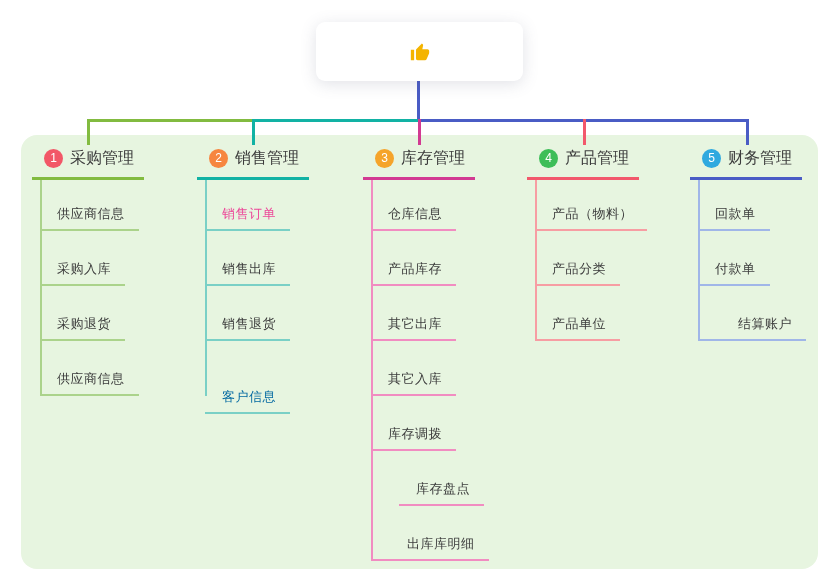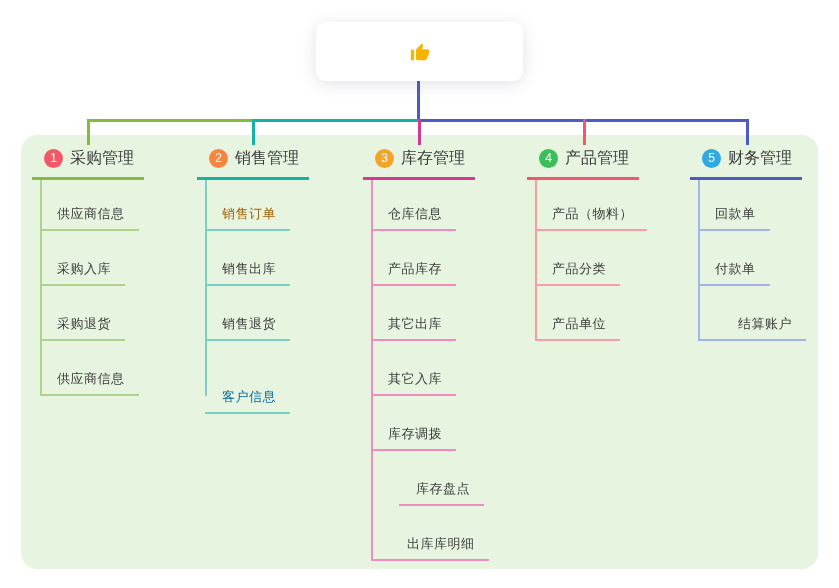--- a/index.html
+++ b/index.html
@@ -76,21 +76,21 @@
         <span>采购管理</span>
       </div>
       <div class="child" style="left: 40px; top: 203px; border-bottom-color: rgb(171, 211, 139); color: rgb(60, 60, 60);">供应商信息</div>
       <div class="child" style="left: 40px; top: 258px; border-bottom-color: rgb(171, 211, 139); color: rgb(60, 60, 60);">采购入库</div>
       <div class="child" style="left: 40px; top: 313px; border-bottom-color: rgb(171, 211, 139); color: rgb(60, 60, 60);">采购退货</div>
       <div class="child" style="left: 40px; top: 368px; border-bottom-color: rgb(171, 211, 139); color: rgb(60, 60, 60);">供应商信息</div>
       <div class="branch-header" style="left: 197px; top: 147px; border-bottom-color: rgb(18, 178, 164); color: rgb(60, 60, 60);">
         <span class="badge" style="background: rgb(246, 134, 63);">2</span>
         <span>销售管理</span>
       </div>
-      <div class="child" style="left: 205px; top: 203px; border-bottom-color: rgb(122, 208, 198); color: #a16207;">销售订单</div>
+      <div class="child" style="left: 205px; top: 203px; border-bottom-color: rgb(122, 208, 198); color: #ec4899;">销售订单</div>
       <div class="child" style="left: 205px; top: 258px; border-bottom-color: rgb(122, 208, 198); color: rgb(60, 60, 60);">销售出库</div>
       <div class="child" style="left: 205px; top: 313px; border-bottom-color: rgb(122, 208, 198); color: rgb(60, 60, 60);">销售退货</div>
       <div class="child" style="left: 205px; top: 368px; border-bottom-color: rgb(122, 208, 198); color: #0369a1; margin-top: 18px;">客户信息</div>
       <div class="branch-header" style="left: 363px; top: 147px; border-bottom-color: rgb(210, 58, 146); color: rgb(60, 60, 60);">
         <span class="badge" style="background: rgb(245, 164, 42);">3</span>
         <span>库存管理</span>
       </div>
       <div class="child" style="left: 371px; top: 203px; border-bottom-color: rgb(241, 140, 193); color: rgb(60, 60, 60);">仓库信息</div>
       <div class="child" style="left: 371px; top: 258px; border-bottom-color: rgb(241, 140, 193); color: rgb(60, 60, 60);">产品库存</div>
       <div class="child" style="left: 371px; top: 313px; border-bottom-color: rgb(241, 140, 193); color: rgb(60, 60, 60);">其它出库</div>

